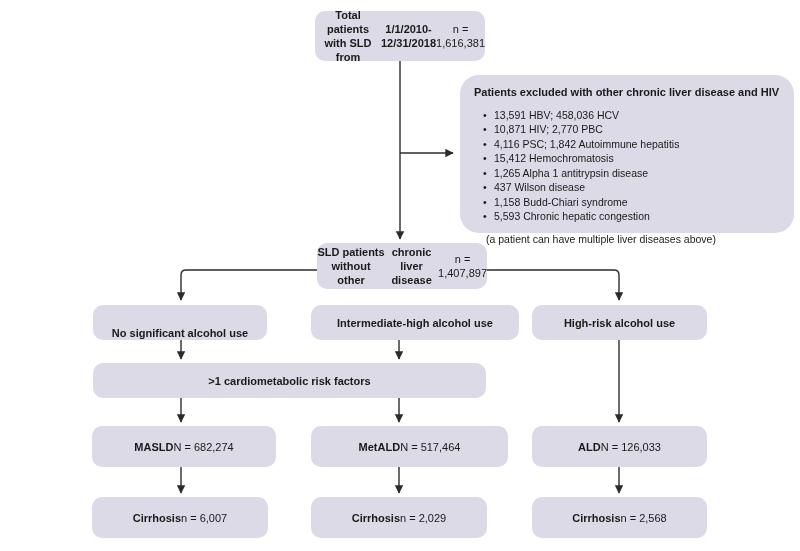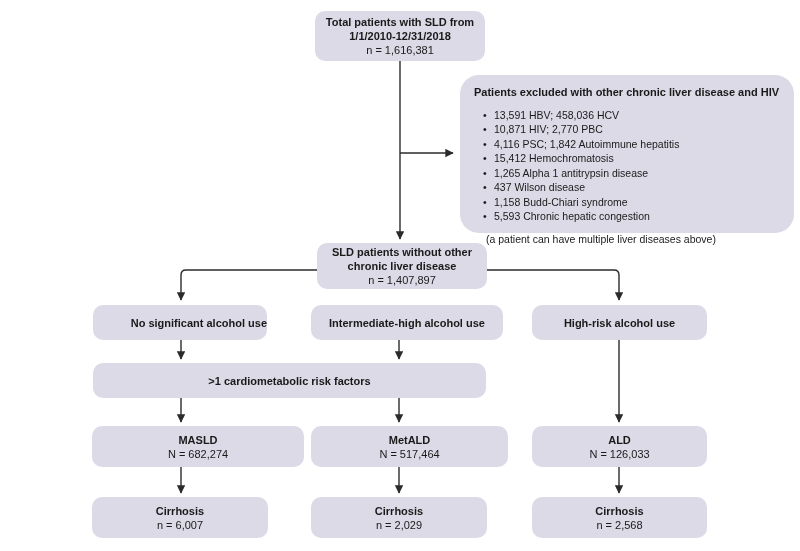--- a/index.html
+++ b/index.html
@@ -8,21 +8,21 @@
     --text-color:#1a1a1a;
     --bg-color:#ffffff;
   }
   html,body{margin:0;padding:0;background:var(--bg-color);}
   #canvas{
     position:relative;width:800px;height:551px;background:var(--bg-color);
     font-family:"Liberation Sans", sans-serif;color:var(--text-color);overflow:hidden;
   }
   .box{
     position:absolute;background:var(--box-fill);border-radius:10px;
-    display:flex;flex-direction:column;justify-content:center;align-items:center;
+    display:flex;flex-direction:row;justify-content:center;align-items:center;
     text-align:center;font-size:11px;line-height:14px;color:var(--text-color);
   }
   .bold{font-weight:bold;}
   #connectors{position:absolute;left:0;top:0;width:800px;height:551px;}
   .excl{
     position:absolute;left:460px;top:75px;width:334px;height:158px;
     background:var(--box-fill);border-radius:19px;box-sizing:border-box;
     padding:10px 10px 8px 14px;text-align:left;font-size:10.5px;line-height:14.5px;
   }
   .excl .excl-title{font-weight:bold;font-size:11px;margin-bottom:3px;}
@@ -81,32 +81,32 @@
 
   <div class="box" style="left:317px;top:243px;width:170px;height:46px;align-items:center;">
     <div class="bold">SLD patients without other</div>
     <div class="bold">chronic liver disease</div>
     <div>n = 1,407,897</div>
   </div>
 
   <div class="box bold" style="left:93px;top:305px;width:174px;height:35px;align-items:flex-end;">
     <div>No significant alcohol use</div>
   </div>
-  <div class="box bold" style="left:311px;top:305px;width:192px;height:35px;">
+  <div class="box bold" style="left:311px;top:305px;width:208px;height:35px;">
     <div>Intermediate-high alcohol use</div>
   </div>
   <div class="box bold" style="left:532px;top:305px;width:175px;height:35px;text-align:center;">
     <div>High-risk alcohol use</div>
   </div>
 
   <div class="box bold" style="left:93px;top:363px;width:393px;height:35px;">
     <div>&gt;1 cardiometabolic risk factors</div>
   </div>
 
-  <div class="box" style="left:92px;top:426px;width:212px;height:41px;">
+  <div class="box" style="left:92px;top:426px;width:184px;height:41px;">
     <div class="bold">MASLD</div>
     <div>N = 682,274</div>
   </div>
   <div class="box" style="left:311px;top:426px;width:197px;height:41px;">
     <div class="bold">MetALD</div>
     <div>N = 517,464</div>
   </div>
   <div class="box" style="left:532px;top:426px;width:175px;height:41px;">
     <div class="bold">ALD</div>
     <div>N = 126,033</div>

